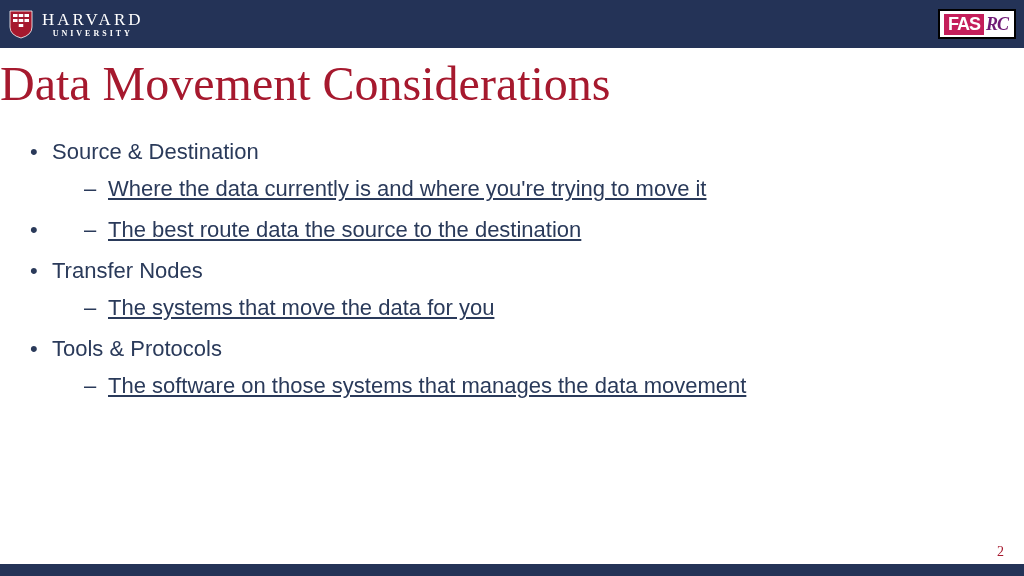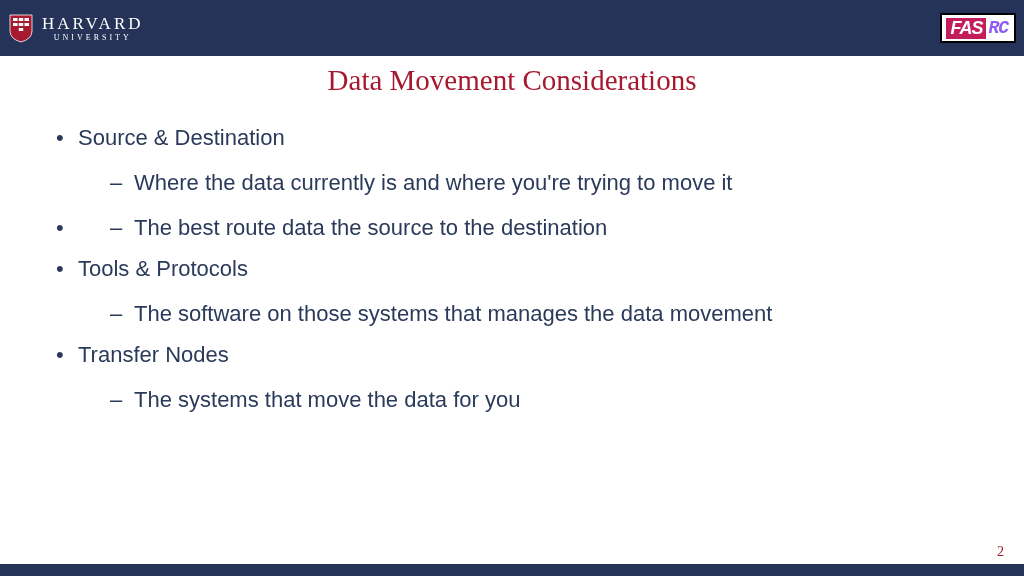--- a/index.html
+++ b/index.html
@@ -10,21 +10,21 @@
     body {
       width: 1024px;
       height: 576px;
       background: white;
       font-family: Arial, Helvetica, sans-serif;
       position: relative;
       overflow: hidden;
     }
     .header-bar {
       width: 100%;
-      height: 56px;
+      height: 48px;
       background: #243357;
       display: flex;
       align-items: center;
       justify-content: space-between;
       padding: 0 8px;
     }
     .harvard-logo {
       display: flex;
       align-items: center;
       gap: 8px;
@@ -49,80 +49,81 @@
       font-size: 17px;
       letter-spacing: 3px;
       font-weight: normal;
     }
     .harvard-sub {
       font-family: Georgia, 'Times New Roman', serif;
       font-size: 8px;
       letter-spacing: 3px;
       text-align: center;
       margin-top: 2px;
+      font-weight: bold;
     }
     .fasrc-badge {
       background: white;
       border: 2px solid black;
       padding: 2px 4px;
       display: flex;
       align-items: center;
       height: 30px;
     }
     .fas-part {
       background: #c41e5a;
       color: white;
       font-weight: 900;
-      font-style: italic;
       font-size: 18px;
       padding: 0 4px;
       font-family: Arial, sans-serif;
       letter-spacing: -1px;
     }
     .rc-part {
-      color: #8b5cf6;
+      color: #701a75;
       font-weight: 900;
       font-style: italic;
       font-size: 18px;
       padding: 0 2px;
-      font-family: Liberation Mono, monospace;
+      font-family: Liberation Serif, serif;
       letter-spacing: -1px;
     }
     .slide-title {
-      text-align: center;
+      text-align: left;
       font-family: Georgia, 'Times New Roman', serif;
-      font-size: 29px;
+      font-size: 48px;
       color: #a6192e;
       font-weight: normal;
       margin-top: 8px;
       margin-bottom: 24px;
     }
     .content {
-      padding: 0 50px;
+      padding: 0 24px;
       color: #2a3a5a;
     }
     .bullet-list {
       list-style: none;
     }
     .bullet-item {
       font-size: 22px;
       margin-bottom: 8px;
       position: relative;
       padding-left: 28px;
       line-height: 1.5;
     }
     .bullet-item::before {
       content: "•";
       position: absolute;
       left: 6px;
       top: 0;
     }
     .sub-list {
       list-style: none;
-      margin-top: 12px;
+      margin-top: 4px;
+      text-decoration: underline;
     }
     .sub-item {
       font-size: 22px;
       position: relative;
       padding-left: 56px;
       margin-bottom: 8px;
       line-height: 1.5;
     }
     .sub-item::before {
       content: "–";
@@ -184,28 +185,28 @@
       <ul class="sub-list">
         <li class="sub-item">Where the data currently is and where you're trying to move it</li>
       </ul>
     </li>
     <li class="bullet-item">
       <ul class="sub-list">
         <li class="sub-item">The best route data the source to the destination</li>
       </ul>
     </li>
     <li class="bullet-item">
+      <span>Transfer Nodes</span>
+      <ul class="sub-list">
+        <li class="sub-item">The systems that move the data for you</li>
+      </ul>
+    </li>
+    <li class="bullet-item">
       <span>Tools &amp; Protocols</span>
       <ul class="sub-list">
         <li class="sub-item">The software on those systems that manages the data movement</li>
-      </ul>
-    </li>
-    <li class="bullet-item">
-      <span>Transfer Nodes</span>
-      <ul class="sub-list">
-        <li class="sub-item">The systems that move the data for you</li>
       </ul>
     </li>
   </ul>
 </div>
 
 <div class="page-number">2</div>
 <div class="footer-bar"></div>
 
 </body></html>

